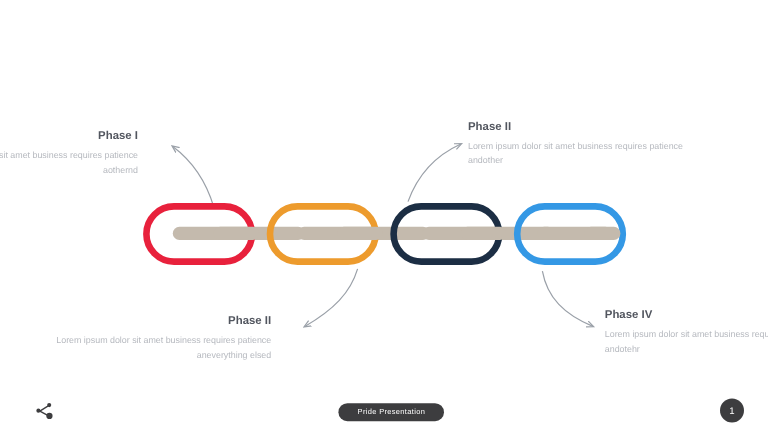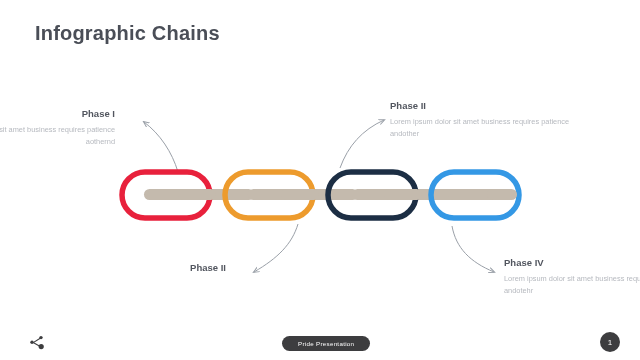--- a/index.html
+++ b/index.html
@@ -62,21 +62,20 @@
     background:#3d3d3f;color:#ffffff;
     font-size:8px;display:flex;align-items:center;justify-content:center;
   }
 </style>
 </head>
 <body>
 
 <div class="slide">
 
   <div class="header">
-    <h1 class="title">Infographic Chains</h1>
   </div>
 
   <svg class="arrows" width="640" height="360" viewBox="0 0 640 360">
     <defs>
       <marker id="ah" markerWidth="7" markerHeight="7" refX="5.2" refY="3" orient="auto">
         <path d="M0,0.4 L6,3 L0,5.6" fill="none" stroke="#9aa0a8" stroke-width="1"></path>
       </marker>
     </defs>
 
     <path d="M178,172 C172,152 160,134 144,122" fill="none" stroke="#9aa0a8" stroke-width="1" marker-end="url(#ah)"></path>
@@ -119,20 +118,21 @@
     <p class="body">Lorem ipsum dolor sit amet business requires patience aothernd</p>
   </div>
 
   <div class="block left-align" id="block-phase-2-top">
     <p class="phase">Phase II</p>
     <p class="body">Lorem ipsum dolor sit amet business requires patience andother</p>
   </div>
 
   <div class="block right-align" id="block-phase-2-bottom">
     <p class="phase">Phase II</p>
+    <p class="body">Lorem ipsum dolor sit amet business requires patience aneverything elsed</p>
   </div>
 
   <div class="block left-align" id="block-phase-4">
     <p class="phase">Phase IV</p>
     <p class="body">Lorem ipsum dolor sit amet business requires patience andotehr</p>
   </div>
 
   <svg class="share-icon" viewBox="0 0 18 18">
     <line x1="5.2" y1="9.6" x2="12.2" y2="5.2" stroke="#3d3d3f" stroke-width="1.1"></line>
     <line x1="5.2" y1="9.6" x2="12.2" y2="13.4" stroke="#3d3d3f" stroke-width="1.1"></line>

